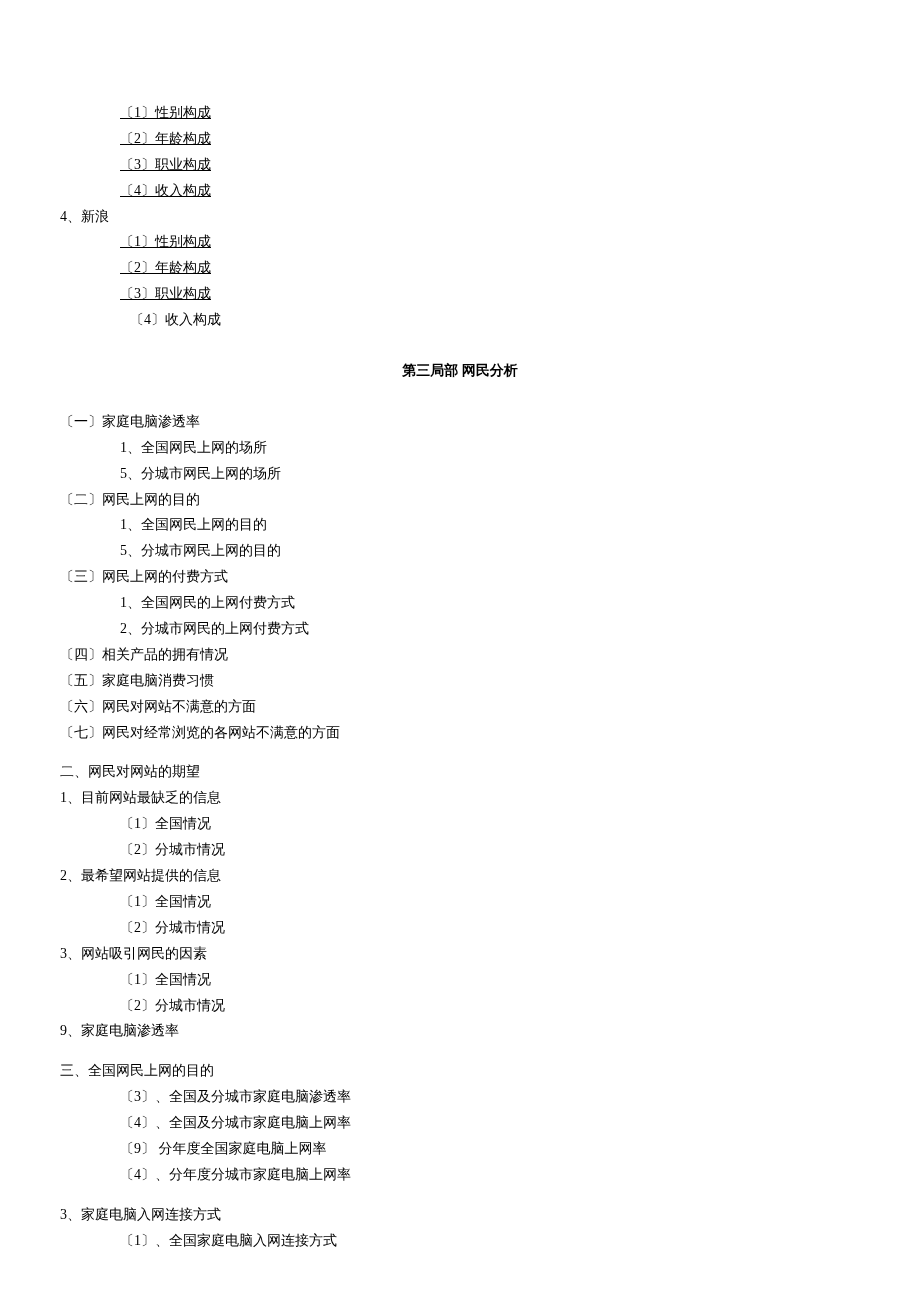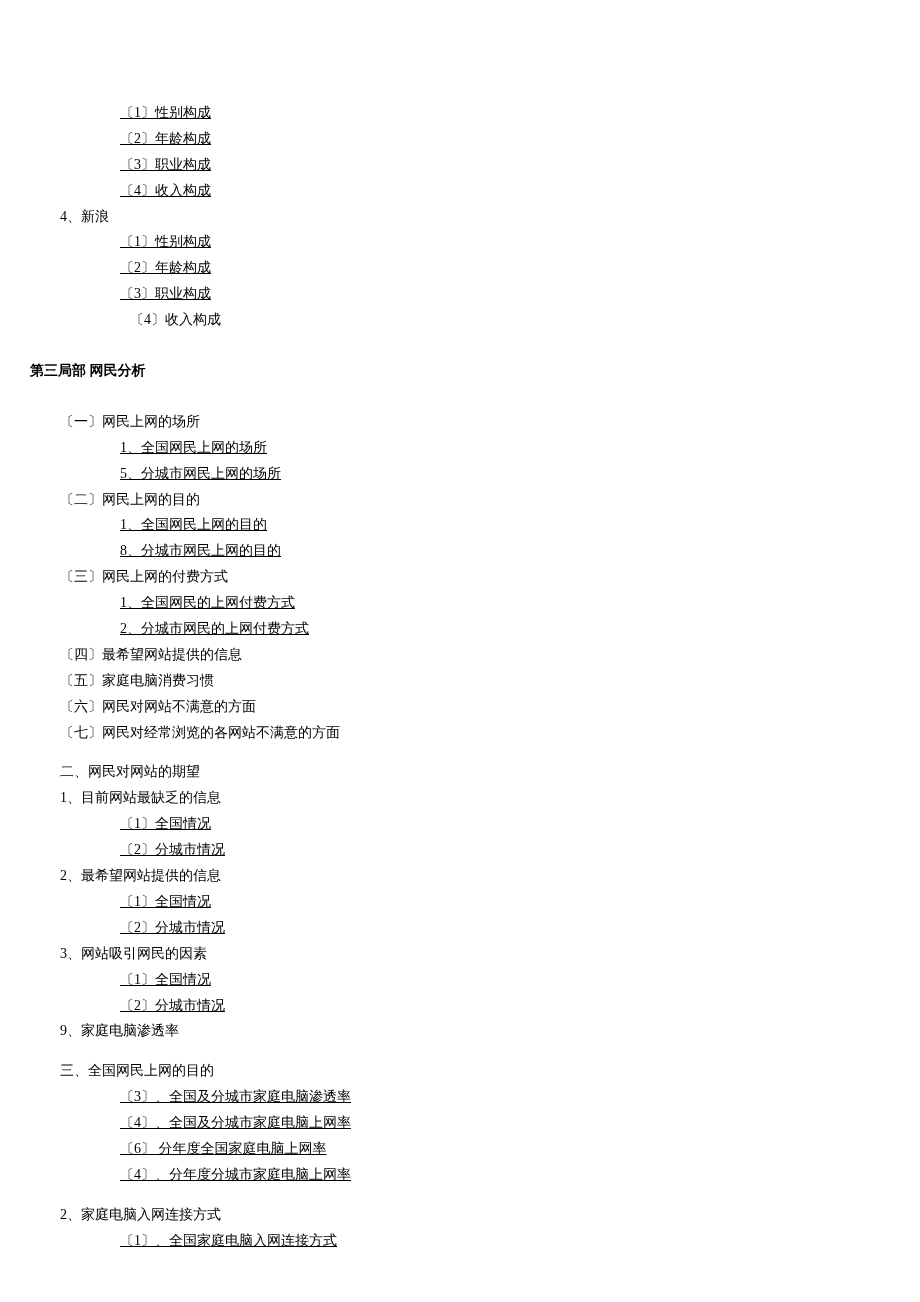--- a/index.html
+++ b/index.html
@@ -7,25 +7,25 @@
       font-size: 14px;
       line-height: 1.85;
       color: #000;
       background: #fff;
       margin: 0;
       padding: 100px 30px 60px 30px;
       width: 920px;
       box-sizing: border-box;
     }
     .indent-0 { padding-left: 30px; }
-    .indent-1 { padding-left: 90px; text-decoration: underline; }
+    .indent-1 { padding-left: 90px; }
     .indent-2 { padding-left: 90px; text-decoration: underline; }
     .indent-2b { padding-left: 100px; }
     .section-title {
-      text-align: left;
+      text-align: center;
       font-weight: bold;
       font-size: 14px;
       margin: 25px 0 25px 0;
     }
     .blank-line { height: 14px; }
     .line { white-space: nowrap; }
   </style>
 </head>
 <body>
 
@@ -36,30 +36,30 @@
 
 <div class="line indent-0">4、新浪</div>
 
 <div class="line indent-2">〔1〕性别构成</div>
 <div class="line indent-2">〔2〕年龄构成</div>
 <div class="line indent-2">〔3〕职业构成</div>
 <div class="line indent-2b">〔4〕收入构成</div>
 
 <div class="section-title">第三局部  网民分析</div>
 
-<div class="line indent-0">〔一〕网民上网的场所</div>
+<div class="line indent-0">〔一〕家庭电脑渗透率</div>
 <div class="line indent-1">1、全国网民上网的场所</div>
 <div class="line indent-1">5、分城市网民上网的场所</div>
 <div class="line indent-0">〔二〕网民上网的目的</div>
 <div class="line indent-1">1、全国网民上网的目的</div>
-<div class="line indent-1">8、分城市网民上网的目的</div>
+<div class="line indent-1">5、分城市网民上网的目的</div>
 <div class="line indent-0">〔三〕网民上网的付费方式</div>
 <div class="line indent-1">1、全国网民的上网付费方式</div>
 <div class="line indent-1">2、分城市网民的上网付费方式</div>
-<div class="line indent-0">〔四〕最希望网站提供的信息</div>
+<div class="line indent-0">〔四〕相关产品的拥有情况</div>
 <div class="line indent-0">〔五〕家庭电脑消费习惯</div>
 <div class="line indent-0">〔六〕网民对网站不满意的方面</div>
 <div class="line indent-0">〔七〕网民对经常浏览的各网站不满意的方面</div>
 
 <div class="blank-line"></div>
 
 <div class="line indent-0">二、网民对网站的期望</div>
 <div class="line indent-0">1、目前网站最缺乏的信息</div>
 <div class="line indent-1">〔1〕全国情况</div>
 <div class="line indent-1">〔2〕分城市情况</div>
@@ -69,19 +69,19 @@
 <div class="line indent-0">3、网站吸引网民的因素</div>
 <div class="line indent-1">〔1〕全国情况</div>
 <div class="line indent-1">〔2〕分城市情况</div>
 <div class="line indent-0">9、家庭电脑渗透率</div>
 
 <div class="blank-line"></div>
 
 <div class="line indent-0">三、全国网民上网的目的</div>
 <div class="line indent-1">〔3〕、全国及分城市家庭电脑渗透率</div>
 <div class="line indent-1">〔4〕、全国及分城市家庭电脑上网率</div>
-<div class="line indent-1">〔6〕    分年度全国家庭电脑上网率</div>
+<div class="line indent-1">〔9〕    分年度全国家庭电脑上网率</div>
 <div class="line indent-1">〔4〕、分年度分城市家庭电脑上网率</div>
 
 <div class="blank-line"></div>
 
-<div class="line indent-0">2、家庭电脑入网连接方式</div>
+<div class="line indent-0">3、家庭电脑入网连接方式</div>
 <div class="line indent-1">〔1〕、全国家庭电脑入网连接方式</div>
 
 </body></html>

